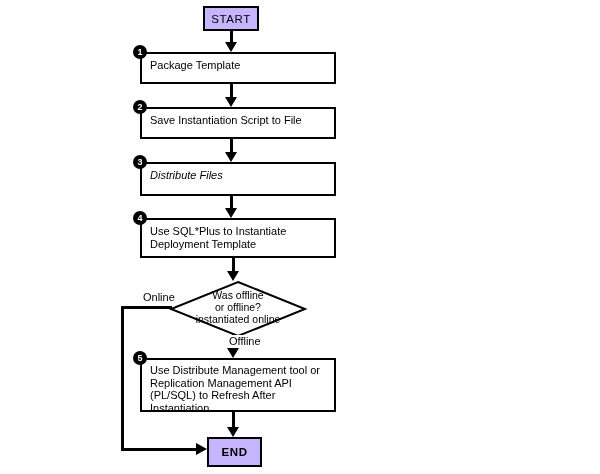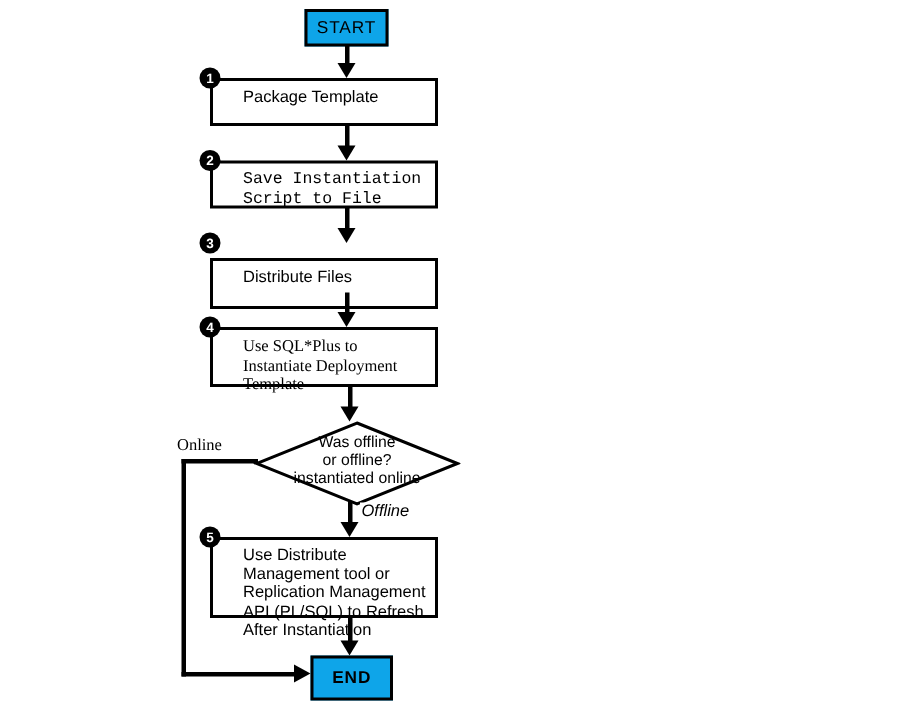--- a/index.html
+++ b/index.html
@@ -3,26 +3,26 @@
 <meta charset="utf-8">
 <style>
   * { margin:0; padding:0; box-sizing:border-box; }
   html,body { background:#ffffff; }
   body { font-family:"Liberation Sans", sans-serif; color:#000; }
   #canvas {
     position:relative; width:600px; height:474px; background:#ffffff;
     overflow:hidden;
   }
   .box {
-    position:absolute; left:140px; width:152px; background:#fff;
+    position:absolute; left:140px; width:196px; background:#fff;
     border:2px solid #000; font-size:11px; line-height:12.5px;
-    padding:5px 4px 0 20px;
+    padding:5px 4px 0 8px;
   }
   .terminal {
-    position:absolute; background:#0ea5e9; border:2px solid #000;
+    position:absolute; background:#c4b5fd; border:2px solid #000;
     display:flex; align-items:center; justify-content:center;
     font-size:11.5px; letter-spacing:0.6px;
   }
   .badge {
     position:absolute; width:14px; height:14px; border-radius:50%;
     background:#000; color:#fff; font-size:9px; font-weight:bold;
     display:flex; align-items:center; justify-content:center; z-index:4;
   }
   .vline { position:absolute; width:3px; background:#000; z-index:1; }
   .hline { position:absolute; height:3px; background:#000; z-index:1; }
@@ -62,63 +62,63 @@
   <div class="box" style="top:52px; height:32px;">
     <span>Package Template</span>
   </div>
 
   <div class="vline" style="left:230px; top:83px; height:15px;"></div>
   <div class="arrow-down" style="left:225px; top:97px;"></div>
 
   <div class="badge" style="left:133px; top:100px;">
     <span>2</span>
   </div>
-  <div class="box" style="top:107px; height:32px;font-family:Liberation Mono, monospace;">
+  <div class="box" style="top:107px; height:32px;">
     <span>Save Instantiation Script to File</span>
   </div>
 
   <div class="vline" style="left:230px; top:138px; height:16px;"></div>
   <div class="arrow-down" style="left:225px; top:152px;"></div>
 
   <div class="badge" style="left:133px; top:155px;">
     <span>3</span>
   </div>
-  <div class="box" style="top:172px; height:34px;">
+  <div class="box" style="top:162px; height:34px;font-style:italic;">
     <span>Distribute Files</span>
   </div>
 
   <div class="vline" style="left:230px; top:195px; height:14px;"></div>
   <div class="arrow-down" style="left:225px; top:208px;"></div>
 
   <div class="badge" style="left:133px; top:211px;">
     <span>4</span>
   </div>
-  <div class="box" style="top:218px; height:40px;font-family:Liberation Serif, serif;">
+  <div class="box" style="top:218px; height:40px;">
     <span>Use SQL*Plus to Instantiate Deployment Template</span>
   </div>
 
   <div class="vline" style="left:232px; top:257px; height:16px;"></div>
   <div class="arrow-down" style="left:227px; top:271px;"></div>
 
   <svg id="diamond-svg" width="138" height="60" viewBox="0 0 138 60">
     <polygon points="69,2 136,29 69,56 2,29" fill="#ffffff" stroke="#000000" stroke-width="2"></polygon>
   </svg>
   <div id="decision-text">
     <span>Was offline</span>
     <span>or offline?</span>
     <span>instantiated online</span>
   </div>
 
-  <div class="branch-label" style="left:117px; top:291px;font-family:Liberation Serif, serif;">Online</div>
+  <div class="branch-label" style="left:142px; top:291px;">Online</div>
   <div class="hline" style="left:121px; top:306px; width:51px;"></div>
   <div class="vline" style="left:121px; top:306px; height:145px;"></div>
   <div class="hline" style="left:121px; top:448px; width:77px;"></div>
   <div class="arrow-right" style="left:196px; top:443px;"></div>
 
-  <div class="branch-label" style="left:240px; top:335px;font-style:italic;">Offline</div>
+  <div class="branch-label" style="left:228px; top:335px;">Offline</div>
   <div class="vline" style="left:232px; top:334px; height:16px;"></div>
   <div class="arrow-down" style="left:227px; top:348px;"></div>
 
   <div class="badge" style="left:133px; top:351px;">
     <span>5</span>
   </div>
   <div class="box" style="top:358px; height:54px; padding-top:4px;">
     <span>Use Distribute Management tool or Replication Management API (PL/SQL) to Refresh After Instantiation</span>
   </div>
 

